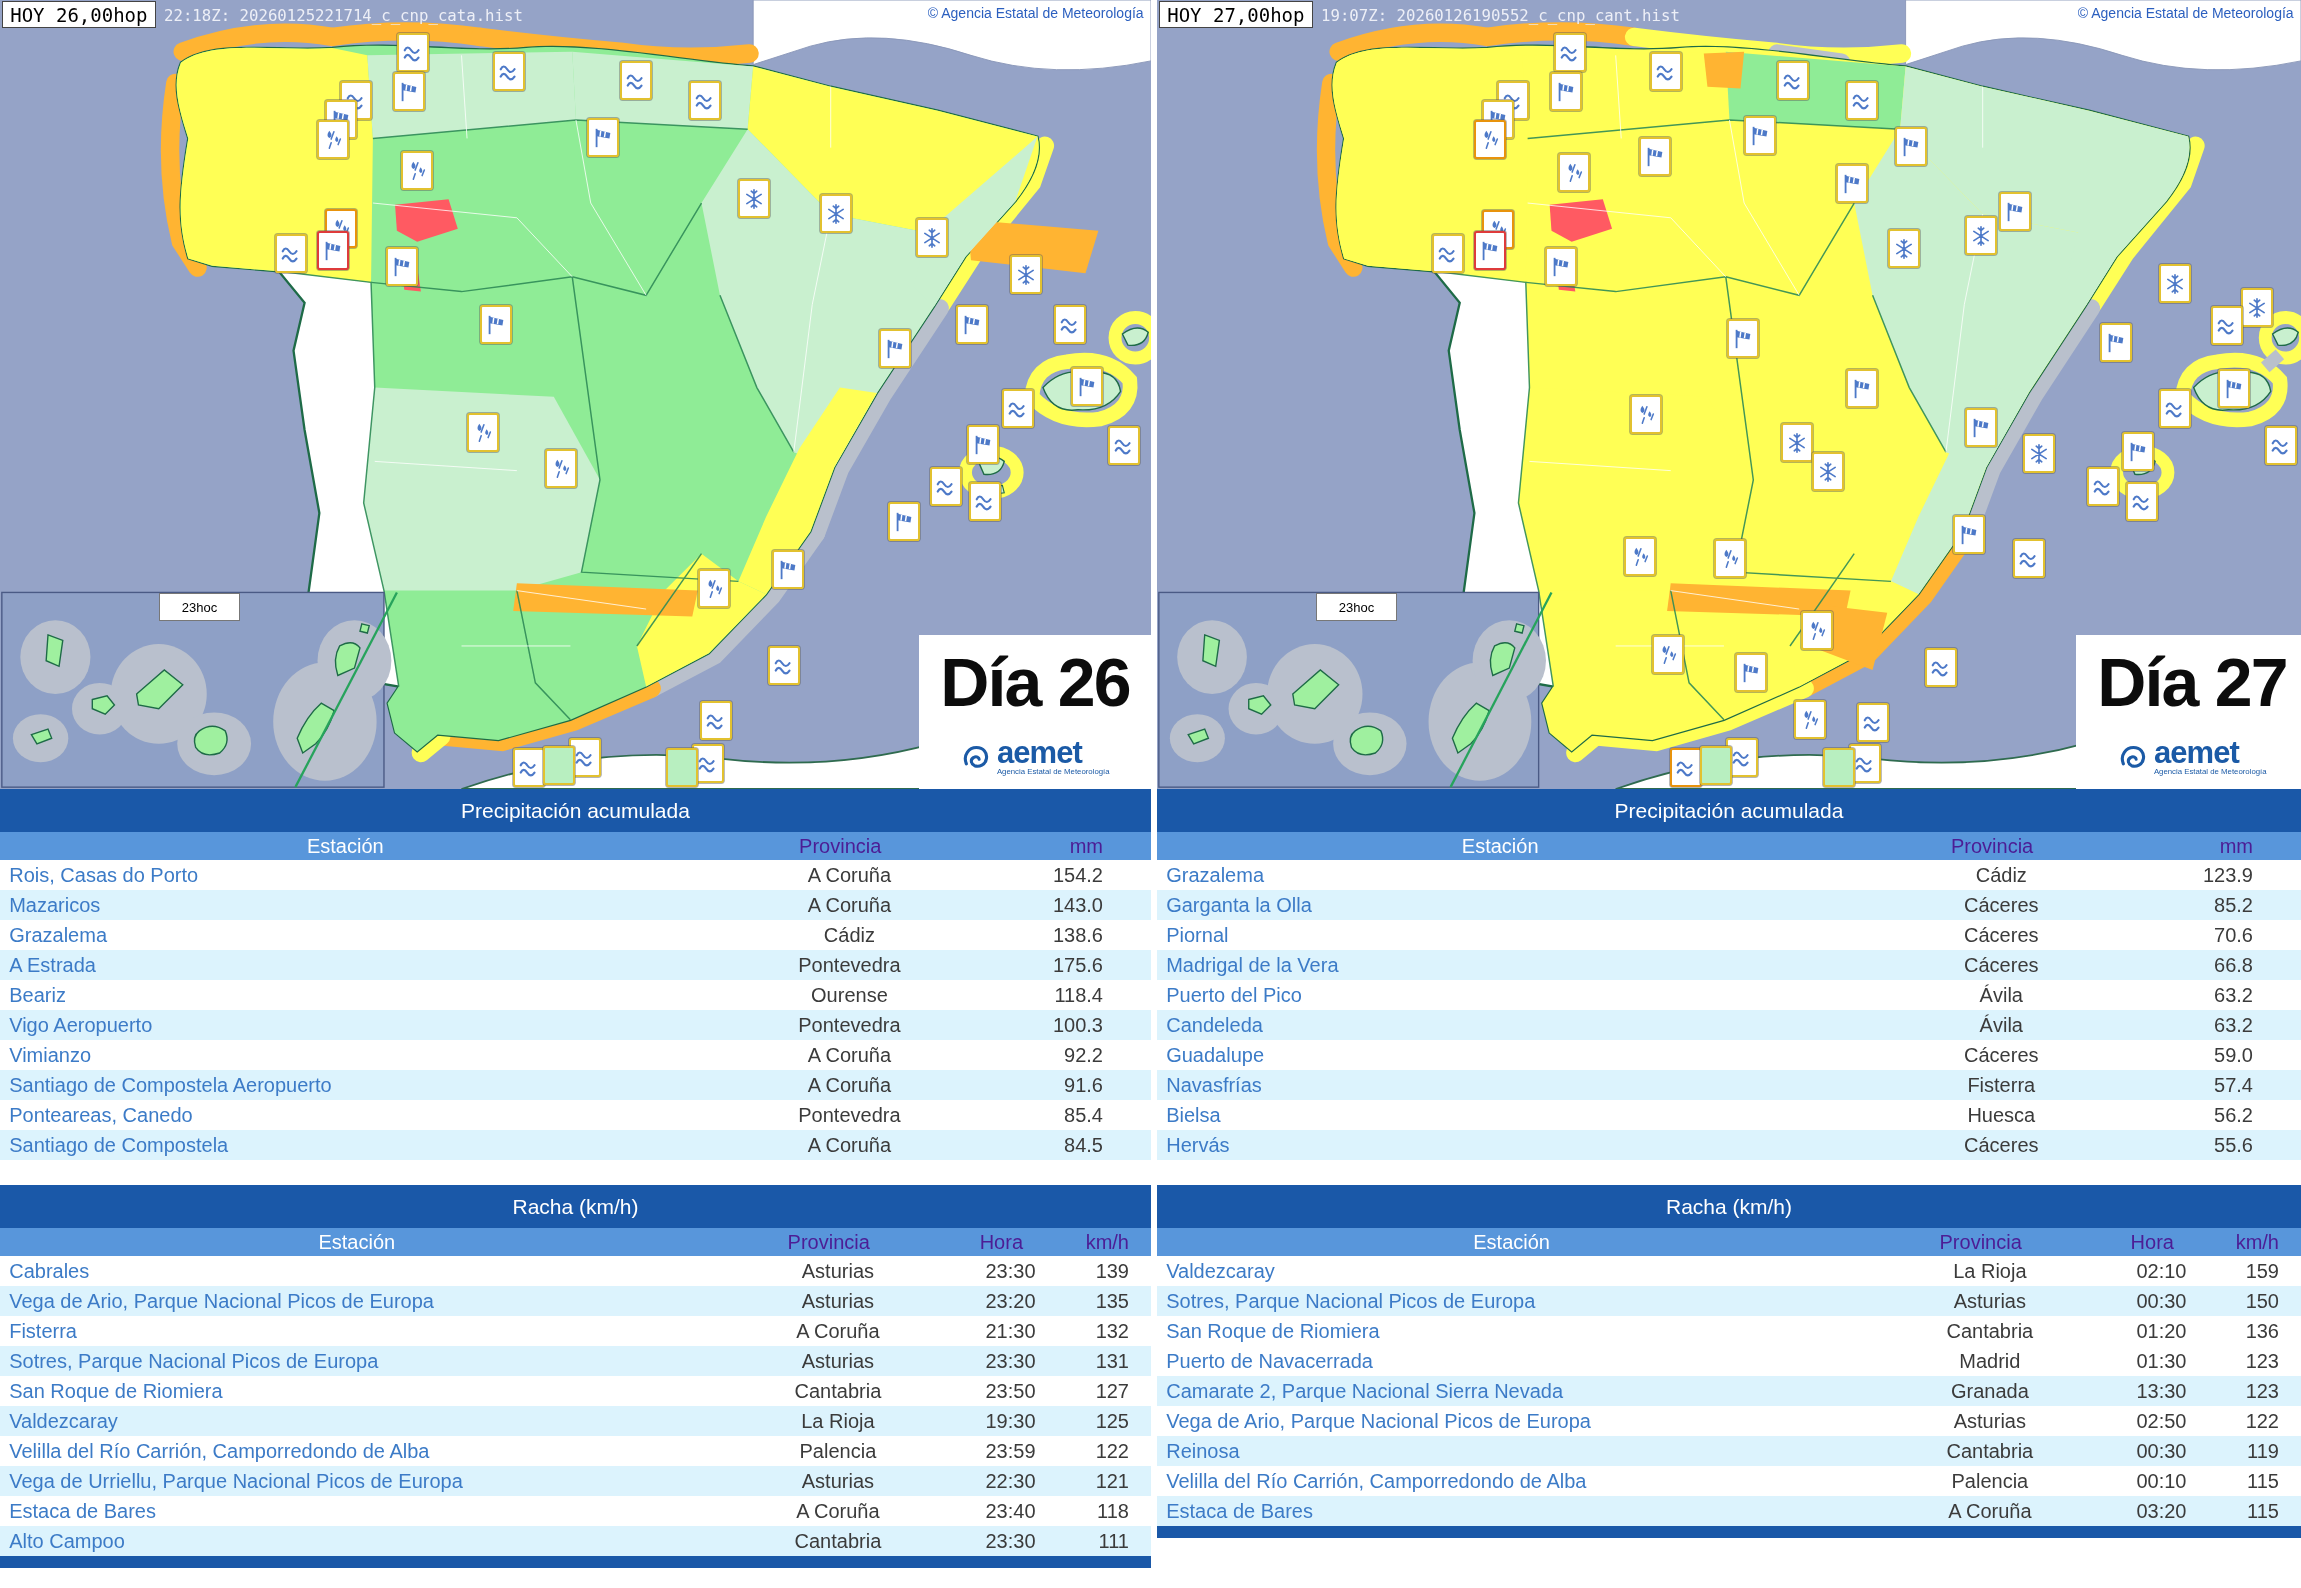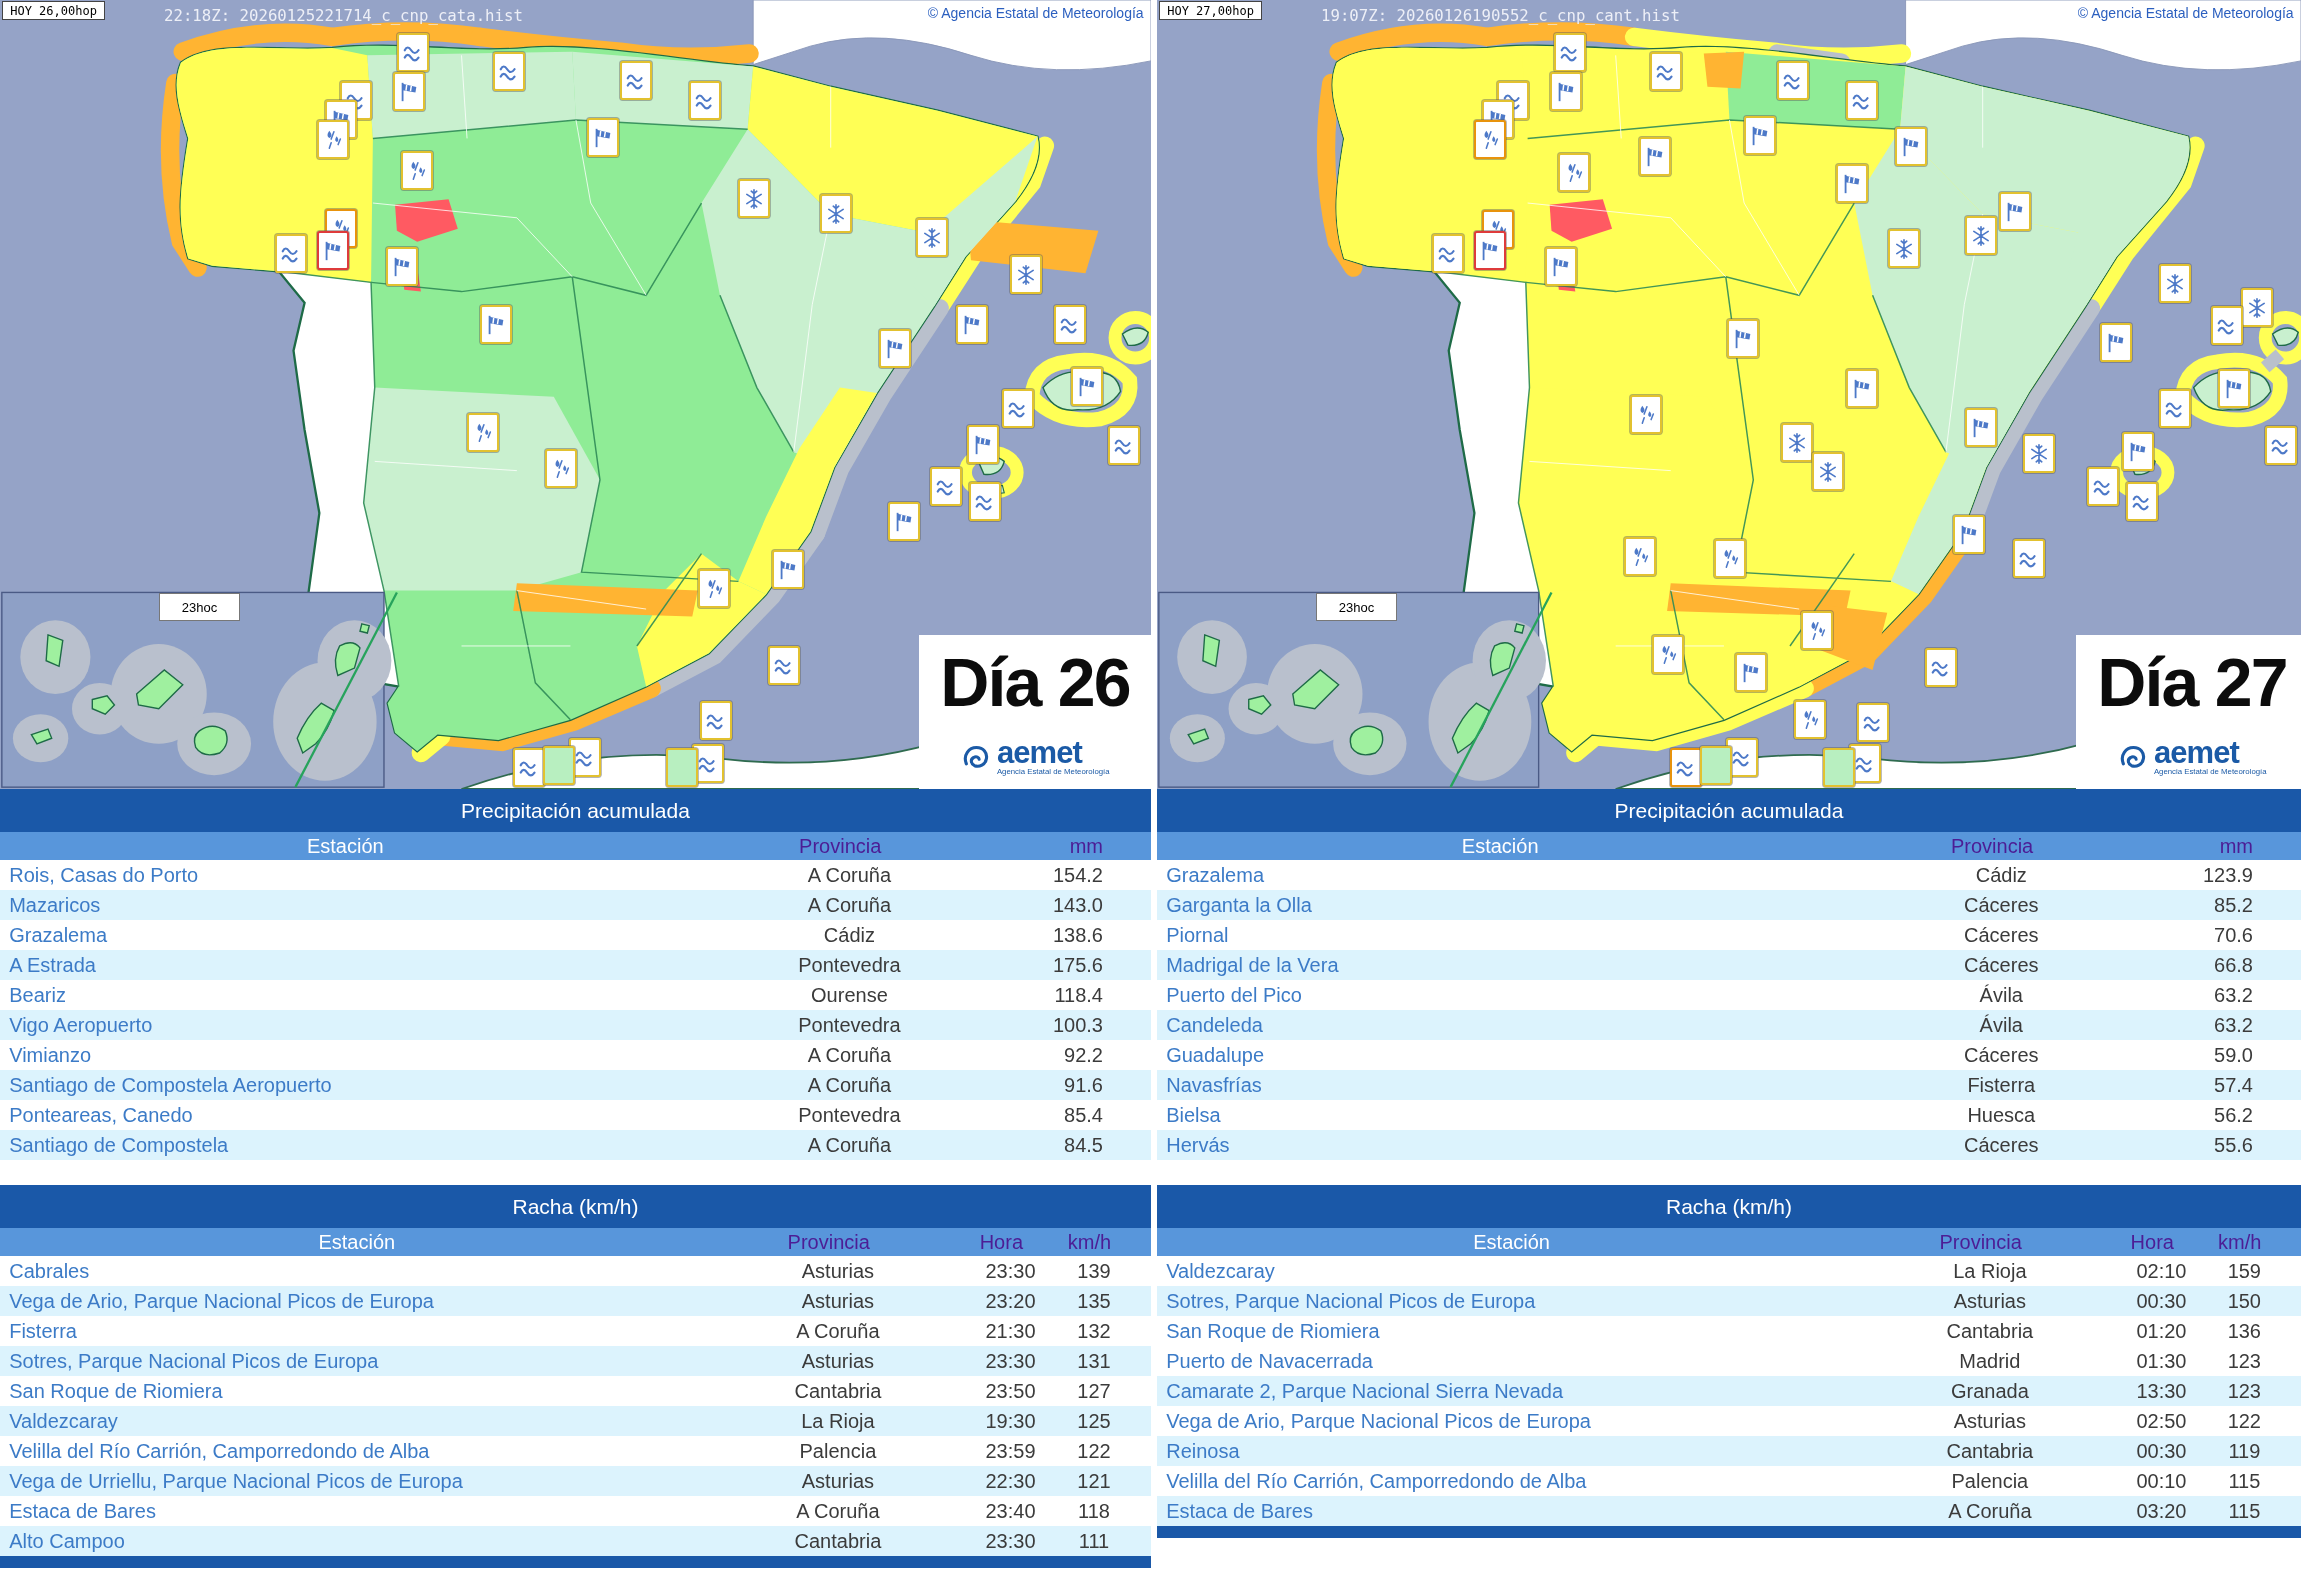--- a/index.html
+++ b/index.html
@@ -22,21 +22,21 @@
   .day27{
     --base:#FFFF55; --r-galicia:#FFFF55; --r-north:#FFFF55; --r-basque:#8FEC96;
     --r-pyr:#C9F0CF; --patch-pyr:transparent; --r-ebro:#C9F0CF; --r-cat:#C9F0CF;
     --r-east:#C9F0CF; --r-se:#FFFF55; --r-west:#FFFF55; --patch-caceres:#FFB432;
     --patch-murcia:#FFB432; --patch-cantab:#FFB432;
     --b-westgal:#FFB432; --b-northw:#FFB432; --b-northe:#FFFF55; --b-basquegray:#B9C0CC;
     --b-necat:#FFFF55; --b-east:#B9C0CC; --b-se:#FFB432; --b-south:#FFFF55; --b-sw:#FFFF55;
     --halo-bale:#FFFF55; --balegap:#B9C0CC; --r-bale:#C9F0CF;
   }
   .hoy-box{position:absolute;left:1.8px;top:0.9px;background:#fff;border:0.9px solid #444;
-    font-family:"DejaVu Sans Mono",monospace;font-size:12px;color:#000;padding:1.8px 7.4px;z-index:9;}
+    font-family:"DejaVu Sans Mono",monospace;font-size:19px;color:#000;padding:1.8px 7.4px;z-index:9;}
   .meta-text{position:absolute;left:164px;top:5.5px;font-family:"DejaVu Sans Mono",monospace;
     font-size:15.7px;color:#EDEFF7;z-index:9;}
   .copyright{position:absolute;right:7.4px;top:4.6px;font-size:14px;color:#2B5FBF;z-index:9;}
   .inset-label{position:absolute;left:159px;top:593px;width:79px;height:26px;background:#fff;
     border:0.9px solid #777;color:#000;font-size:13px;display:flex;align-items:center;justify-content:center;z-index:8;}
   .day-box{position:absolute;left:919px;top:635px;width:232px;height:154px;background:#fff;z-index:8;
     display:flex;flex-direction:column;align-items:center;justify-content:center;gap:21px;}
   .day-label{font-size:68px;font-weight:bold;color:#0c0c0c;letter-spacing:-1.8px;line-height:1;}
   .aemet{display:flex;align-items:flex-end;gap:5.5px;}
   .aemet-word{display:flex;flex-direction:column;line-height:1;}
@@ -54,21 +54,21 @@
     display:flex;align-items:center;justify-content:center;}
   .tbl-cols{height:28px;background:#5896DB;color:#fff;font-size:20px;display:flex;align-items:center;}
   .trow{height:30px;display:flex;align-items:center;font-size:20px;background:#fff;}
   .trow.even{background:#DCF3FD;}
   .c-station{flex:0 0 60%;padding-left:9.2px;color:#3C7BC7;white-space:nowrap;overflow:hidden;}
   .c-prov{flex:0 0 26%;text-align:center;color:#3B3B3B;}
   .c-val{flex:1 1 auto;text-align:right;padding-right:48px;color:#3B3B3B;}
   .racha .c-station{flex:0 0 62%;}
   .racha .c-prov{flex:0 0 20%;}
   .racha .c-hora{flex:0 0 10%;text-align:center;color:#3B3B3B;}
-  .racha .c-val{padding-right:31px;text-align:center;}
+  .racha .c-val{padding-right:22px;}
   .tbl-cols .c-station{color:#fff;text-align:center;padding-left:0;}
   .tbl-cols .c-prov,.tbl-cols .c-hora,.tbl-cols .c-val{color:#4c1d95;}
   .gap{height:25px;background:#fff;}
   .bottom-strip{height:12px;background:#1A58A8;}
 </style>
 </head>
 <body>
 
 <svg width="0" height="0" style="position:absolute" aria-hidden="true">
   <defs>

